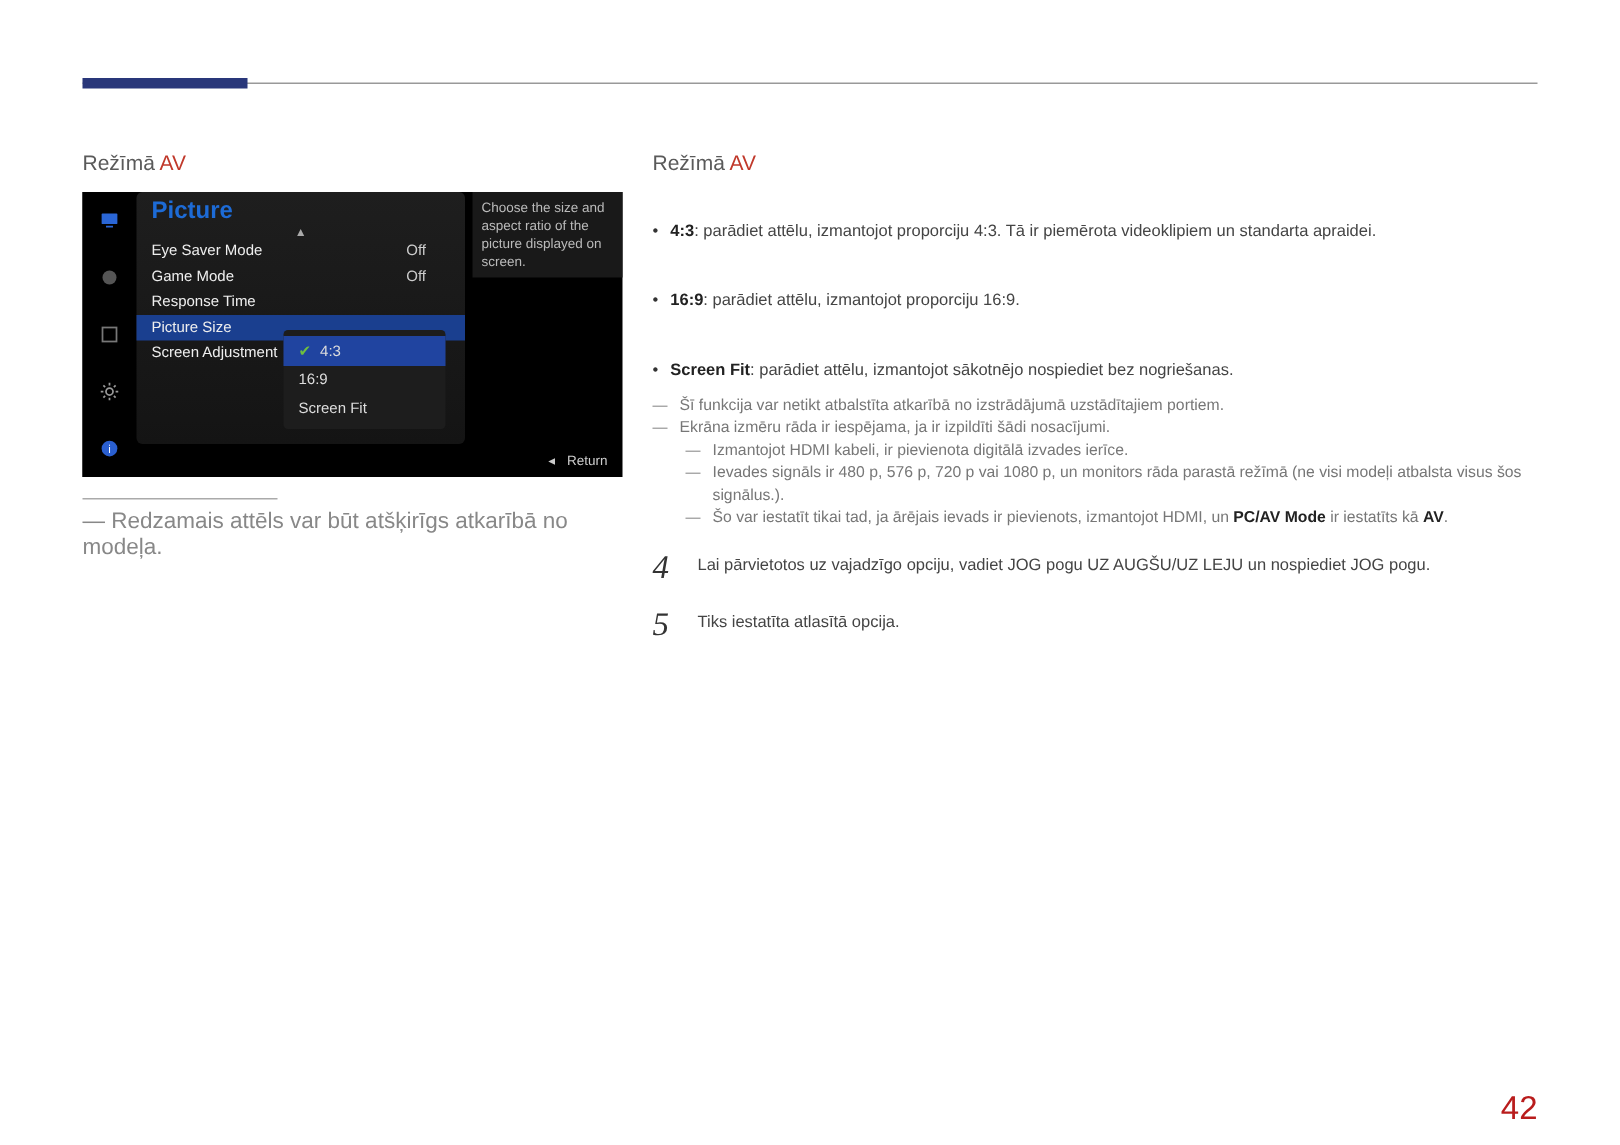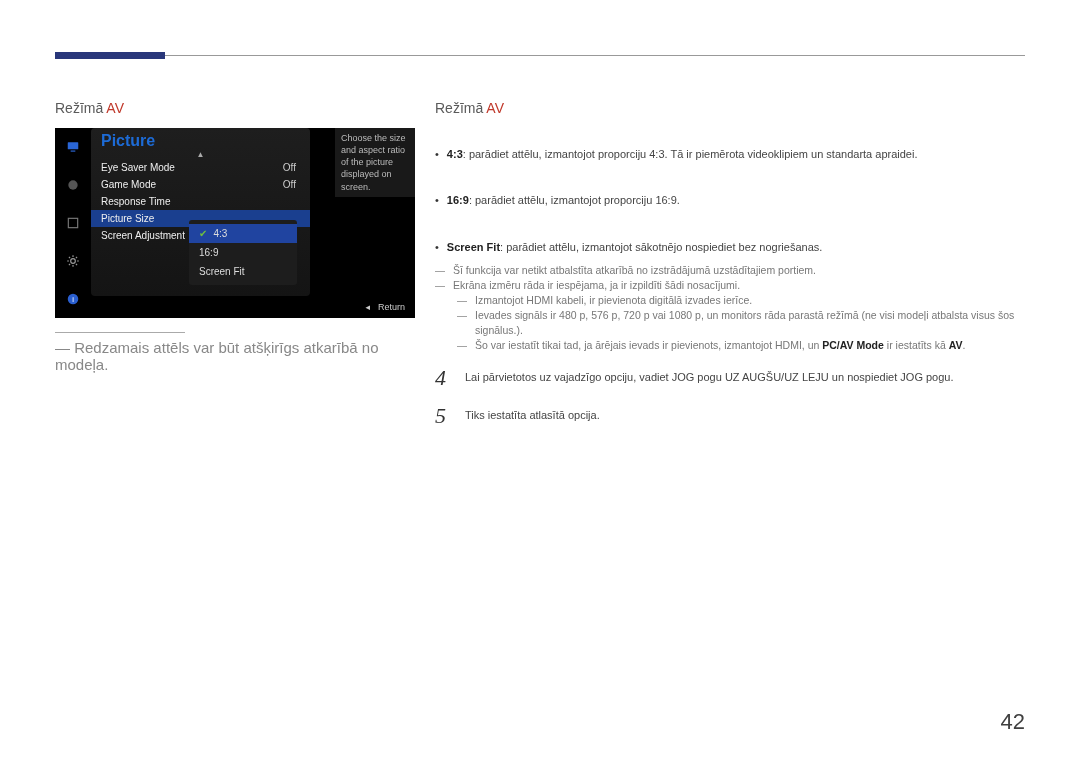--- a/index.html
+++ b/index.html
@@ -50,28 +50,28 @@
   }
   .osd-side-item {
     width: 36px; height: 38px; display:flex; align-items:center; justify-content:center;
   }
   .osd-panel {
     position: absolute; left: 36px; right: 105px; top: 0; bottom: 22px;
     background: linear-gradient(#1e1e1e,#141414);
     border-radius:4px;
   }
   .osd-info {
-    position: absolute; right: 0; top: 0; width: 80px;
+    position: absolute; right: 0; top: 0; width: 100px;
     padding: 4px 6px; font-size:9px; color:#bbb; line-height:1.35;
     background:#191919;
   }
   .osd-head {
     color:#1d6bd6; padding:4px 10px 0 10px; font-size:16px; font-weight:600;
   }
-  .osd-row { display:flex; justify-content:space-between; padding:3px 14px 3px 10px; font-size:10px; color:#eee;}
+  .osd-row { display:flex; justify-content:space-between; padding:3px 26px 3px 10px; font-size:10px; color:#eee;}
   .osd-row.selected { background:#1a3f8f; }
   .osd-row .lbl {flex:1;}
   .osd-row .val {color:#ccc;}
   .osd-arrow-up, .osd-arrow-down { text-align:center; font-size:8px; color:#aaa; }
   .osd-dropdown {
     position:absolute; left:134px; top:92px; width:108px;
     background:#1d1d1d; border-radius:3px; padding:4px 0;
   }
   .osd-dd-item { padding:4px 10px; font-size:10px; color:#ddd; display:flex; align-items:center; gap:6px;}
   .osd-dd-item.sel { background:#2044a0; }
@@ -91,22 +91,22 @@
   .bullet::before { content:"•"; color:#333;}
   .dash-line { display:flex; gap:8px; margin:0 0; font-size:10.5px; color:#777; line-height:1.4;}
   .dash-line::before { content:"―"; color:#888; font-size:10px; margin-top:1px;}
   .dash-sub { margin-left:22px; }
   .bold { font-weight:bold; color:#222;}
   .step { display:flex; gap:16px; margin-top:12px; font-size:11px; color:#444;}
   .step-num { font-size:22px; font-weight:300; color:#333; font-style:italic; font-family: Georgia, serif; width:14px;}
   .step-text { padding-top:5px; line-height:1.4;}
 
   .page-num {
-    position:absolute; bottom:28px; right:55px;
-    font-size:22px; color:#404040;
+    position:absolute; bottom:11px; right:55px;
+    font-size:22px; color:#b91c1c;
   }
 </style>
 </head>
 <body>
 
 <div class="top-bar"></div>
 
 <div class="main">
   <div class="col-left">
     <h3 class="section-title">

